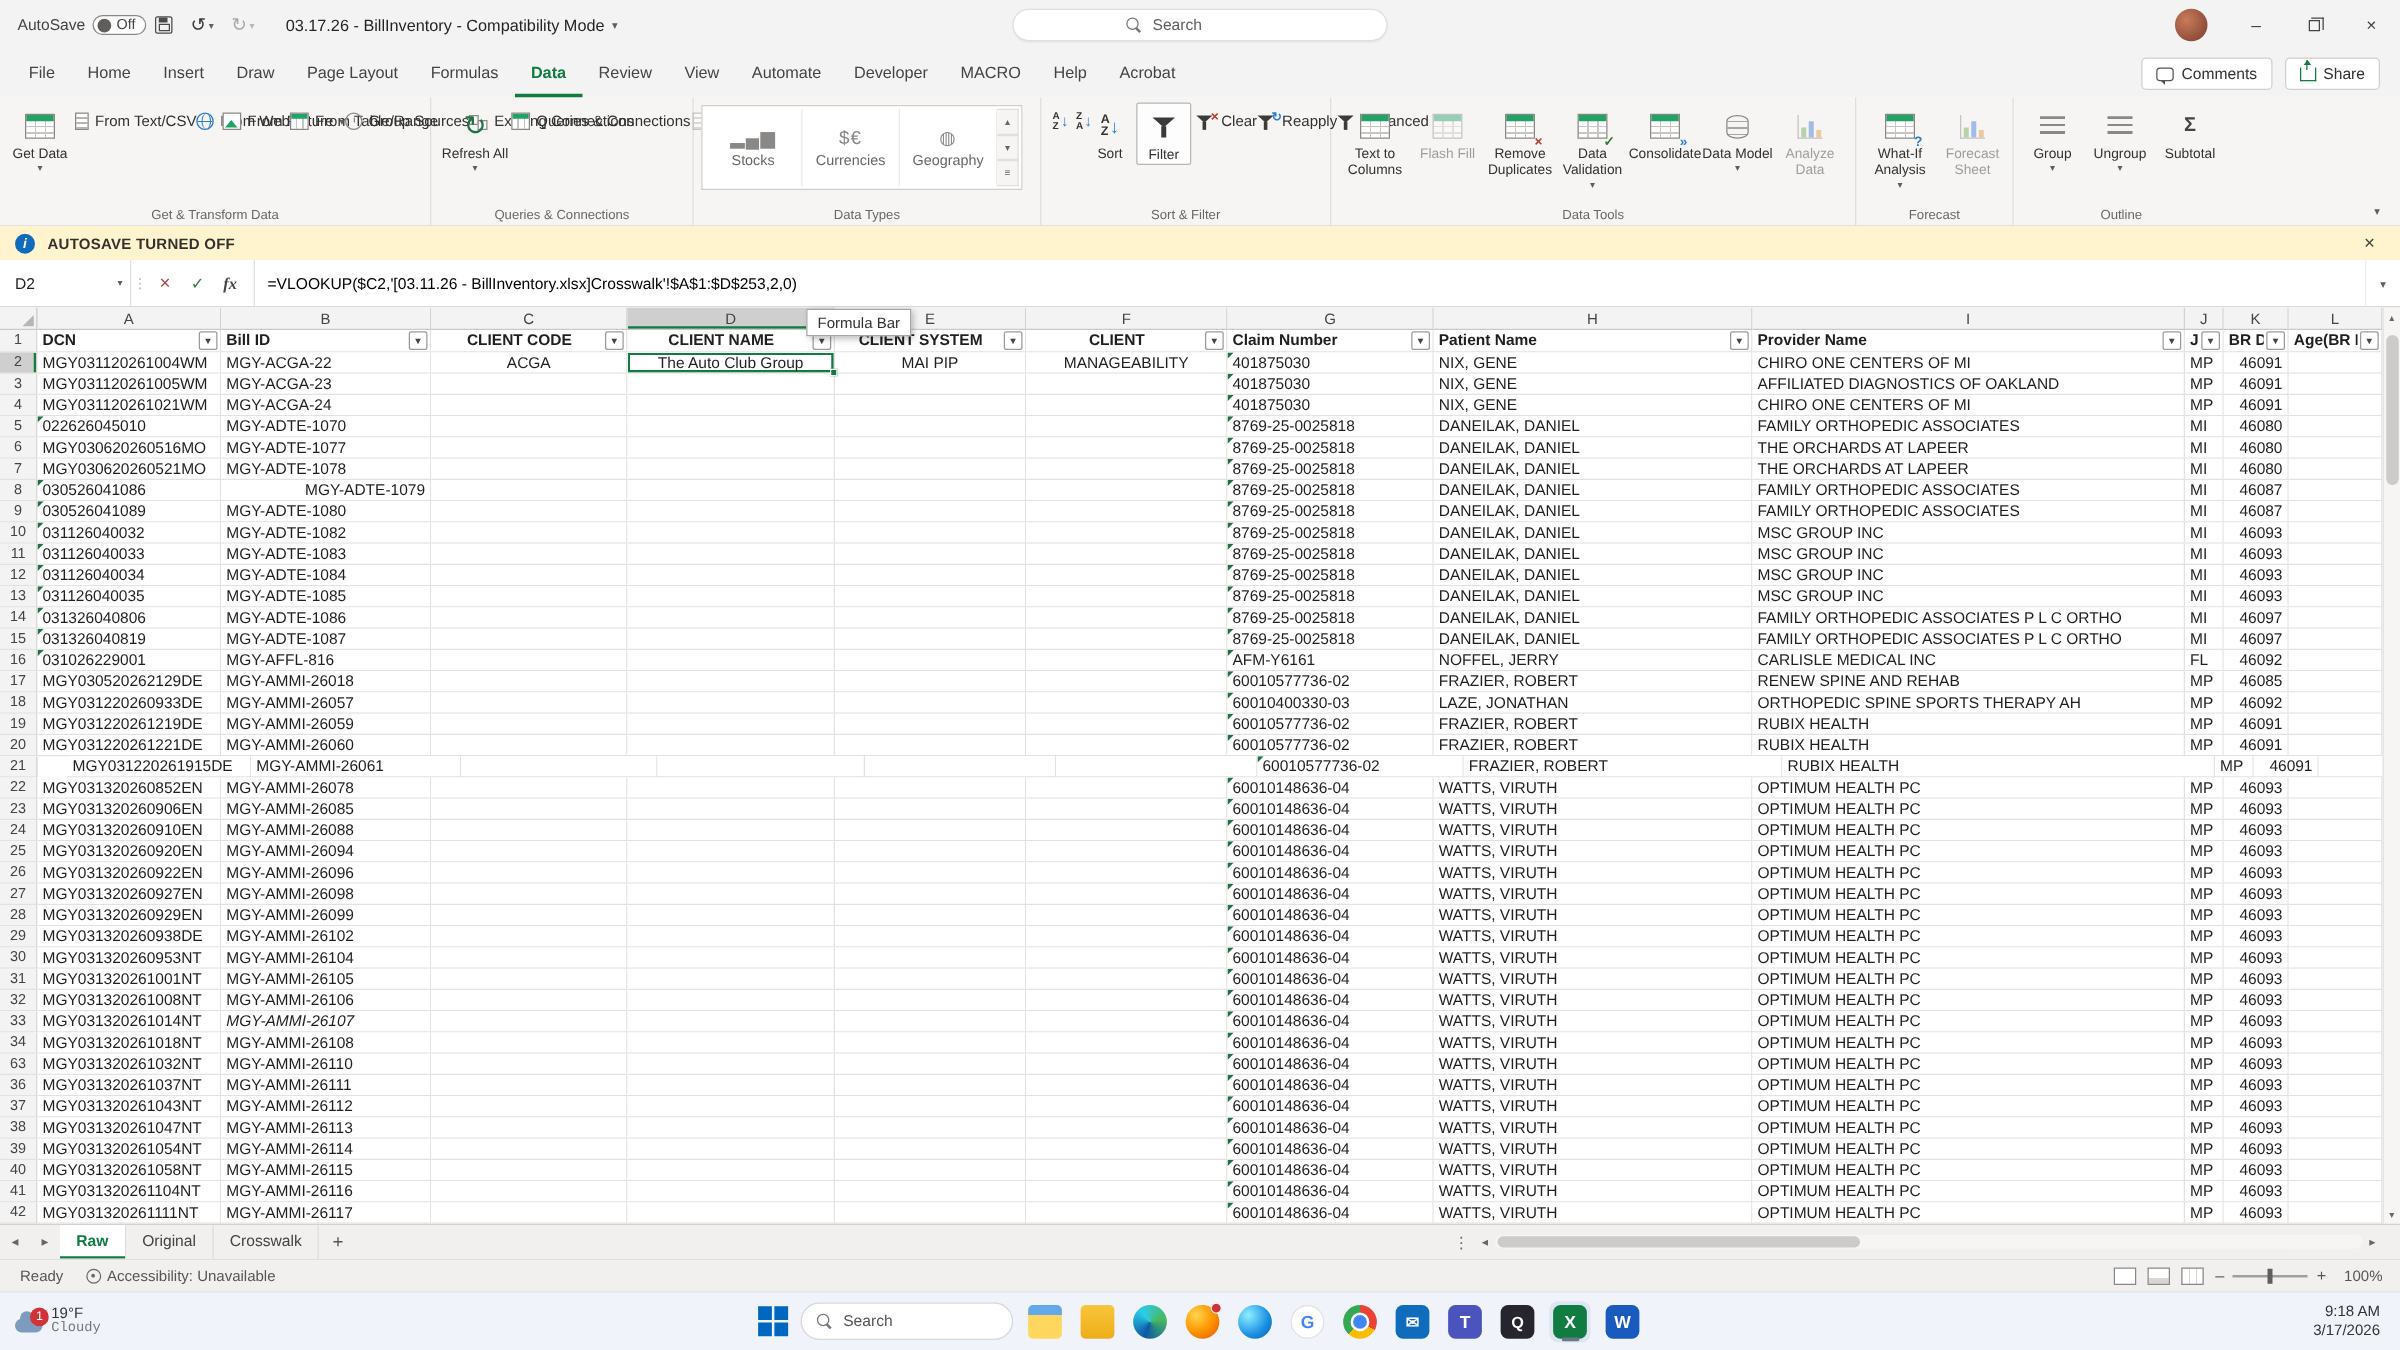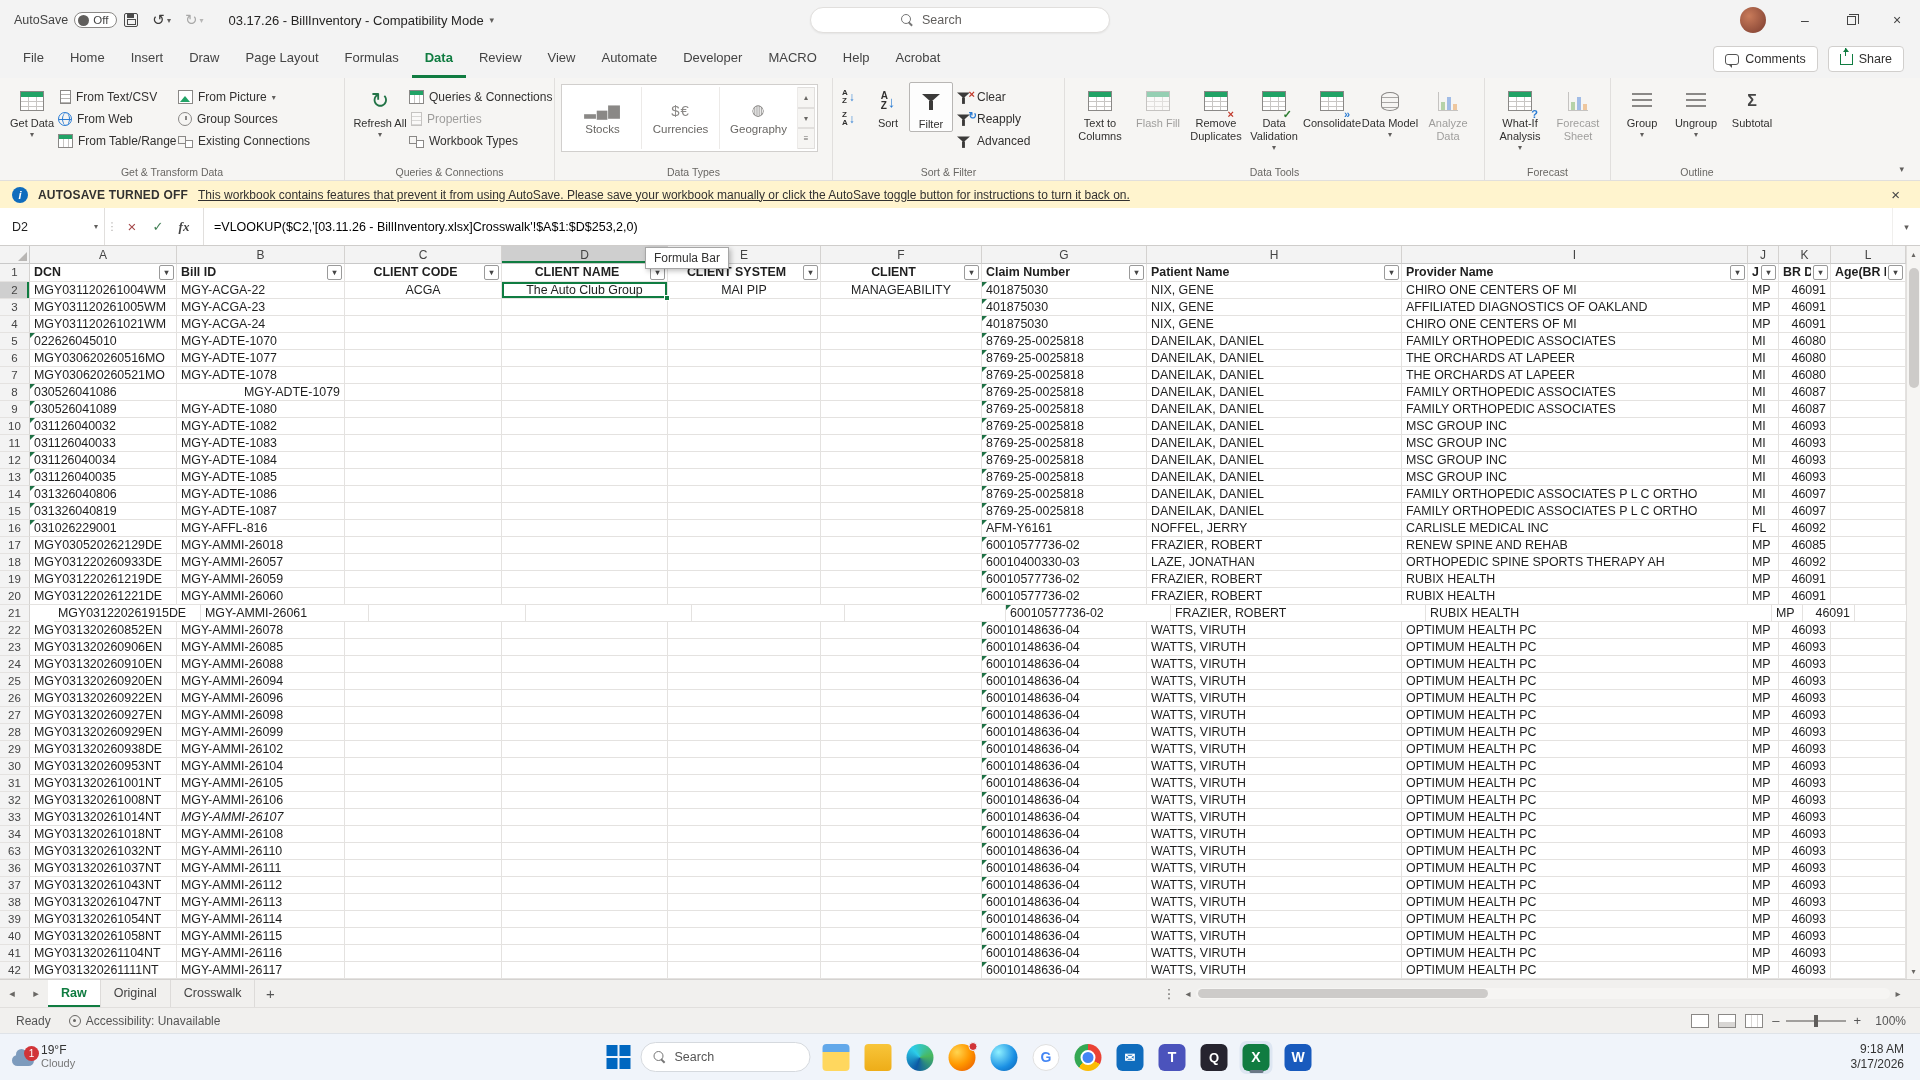--- a/index.html
+++ b/index.html
@@ -45,21 +45,21 @@
 
   
   .ribbon { position:absolute; top:78px; left:0; right:0; height:103px; background:#f6f5f3; border-bottom:1px solid #e1dfdd; display:flex; }
   .rgroup { position:relative; border-right:1px solid #e1dfdd; display:flex; align-items:flex-start; padding:4px 6px 18px; flex:none; }
   .glabel { position:absolute; bottom:2px; left:0; right:0; text-align:center; font-size:10.5px; color:#696764; white-space:nowrap; overflow:hidden; }
   .rbig { width:58px; display:flex; flex-direction:column; align-items:center; padding-top:5px; flex:none; }
   .rbig .ric { height:28px; display:flex; align-items:center; justify-content:center; position:relative; }
   .rbig .rlabel { font-size:11px; line-height:13px; text-align:center; color:#323130; margin-top:2px; }
   .rbig .dd { font-size:8px; color:#605e5c; }
   .rbig.disabled { opacity:.45; }
-  .rcol { display:flex; flex-direction:column; justify-content:flex-start; padding-top:4px; }
+  .rcol { display:flex; flex-direction:row; justify-content:flex-start; padding-top:4px; }
   .rsmall { display:flex; align-items:center; gap:5px; font-size:12px; color:#323130; height:22px; white-space:nowrap; }
   .rsmall.disabled { opacity:.45; }
   .rsmall .dd { font-size:8px; color:#605e5c; }
   .ic-table { width:24px; height:20px; border:1px solid #8a8886; background-color:#fff; position:relative; display:inline-block;
     background-image:linear-gradient(#21a366,#21a366),repeating-linear-gradient(to bottom,transparent 0 4px,#c8c6c4 4px 5px),repeating-linear-gradient(to right,transparent 0 7px,#c8c6c4 7px 8px);
     background-size:100% 5px,100% 100%,100% 100%; background-repeat:no-repeat,repeat,repeat; }
   .ov { position:absolute; right:-6px; bottom:-5px; font-size:11px; font-weight:bold; line-height:1; }
   .mi { width:15px; height:14px; display:inline-block; position:relative; flex:none; }
   .mi-doc { border:1px solid #8a8886; background:#fff; background-image:repeating-linear-gradient(to bottom,transparent 0 3px,#b5b3b1 3px 4px); width:11px; height:14px; margin-left:2px; }
   .mi-globe { border:1.5px solid #2b7cd3; border-radius:50%; width:14px; height:14px; background-image:linear-gradient(to bottom,transparent 6px,#2b7cd3 6px 7px,transparent 7px); }
@@ -174,21 +174,21 @@
   .zlevel { width:36px; text-align:right; }
 
   
   .taskbar { position:absolute; left:0; right:0; bottom:0; height:47px; background:#f0f4fa; border-top:1px solid #dfe3e8; display:flex; align-items:center; }
   .weather { display:flex; align-items:center; gap:7px; padding-left:12px; width:150px; position:relative; }
   .cloud { width:22px; height:11px; background:#7d9bbd; border-radius:8px; position:relative; margin-top:6px; }
   .cloud:before { content:""; position:absolute; left:4px; top:-6px; width:11px; height:11px; background:#7d9bbd; border-radius:50%; }
   .wbadge { position:absolute; left:24px; top:2px; min-width:15px; height:15px; border-radius:8px; background:#D13438; color:#fff; font-size:10px; display:flex; align-items:center; justify-content:center; padding:0 3px; z-index:2; }
   .wtxt { display:flex; flex-direction:column; line-height:13px; }
   .wtemp { font-size:12px; color:#333; }
-  .wdesc { font-size:11px; color:#777; }
+  .wdesc { font-size:11px; color:#777;font-family:Liberation Mono, monospace; }
   .tb-center { position:absolute; left:50%; transform:translateX(-50%); display:flex; align-items:center; gap:9px; }
   .winlogo { width:26px; height:26px; display:grid; grid-template-columns:11px 11px; grid-template-rows:11px 11px; gap:2px; place-content:center; }
   .winlogo span { background:#0067C0; }
   .tsearch2 { width:170px; height:30px; background:#fff; border:1px solid #d5d9de; border-radius:15px; display:flex; align-items:center; gap:8px; padding-left:12px; font-size:12.5px; color:#555; }
   .tb-ic { width:27px; height:27px; border-radius:6px; display:flex; align-items:center; justify-content:center; font-weight:bold; color:#fff; font-size:14px; position:relative; }
   .folder1 { background:linear-gradient(#62a8ea 30%, #ffd75e 30%); border-radius:4px; }
   .folder2 { background:linear-gradient(#f8c53a, #eead18); border-radius:4px; }
   .circ { border-radius:50%; }
   .edge { background:conic-gradient(from 200deg, #0c59a4, #2ccdea, #49b85e, #0c59a4); }
   .ffox { background:radial-gradient(circle at 32% 30%, #ffd54f, #ff9800 48%, #e65100); }
@@ -516,21 +516,20 @@
   </div>
 
   <div style="flex:1;position:relative">
     <span style="position:absolute;right:16px;bottom:6px;font-size:9px;color:#605e5c">▾</span>
   </div>
 </div>
 
 <div class="msgbar">
   <span class="info-ic">i</span>
   <span class="msg-title">AUTOSAVE TURNED OFF</span>
-  <span class="msg-link">This workbook contains features that prevent it from using AutoSave. Please save your workbook manually or click the AutoSave toggle button for instructions to turn it back on.</span>
   <button class="msg-close"><span>×</span></button>
 </div>
 
 <div class="fbar">
   <div class="namebox">
     <span>D2</span>
     <span class="dd">▾</span>
   </div>
   <div class="fsep">⋮</div>
   <div class="fbtns">

